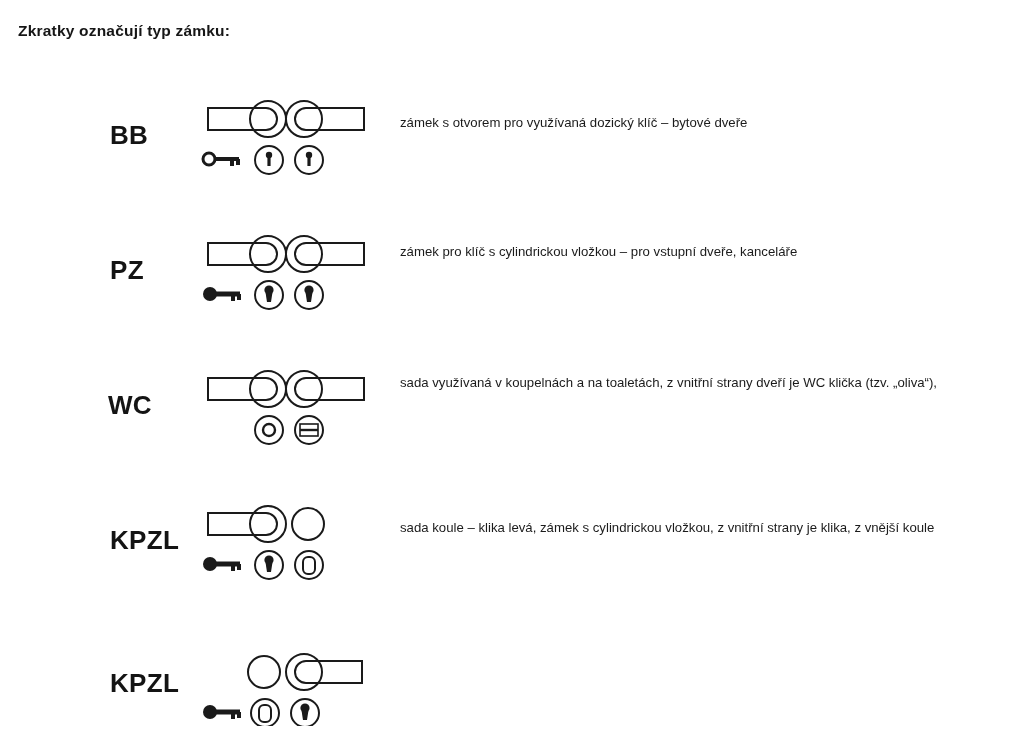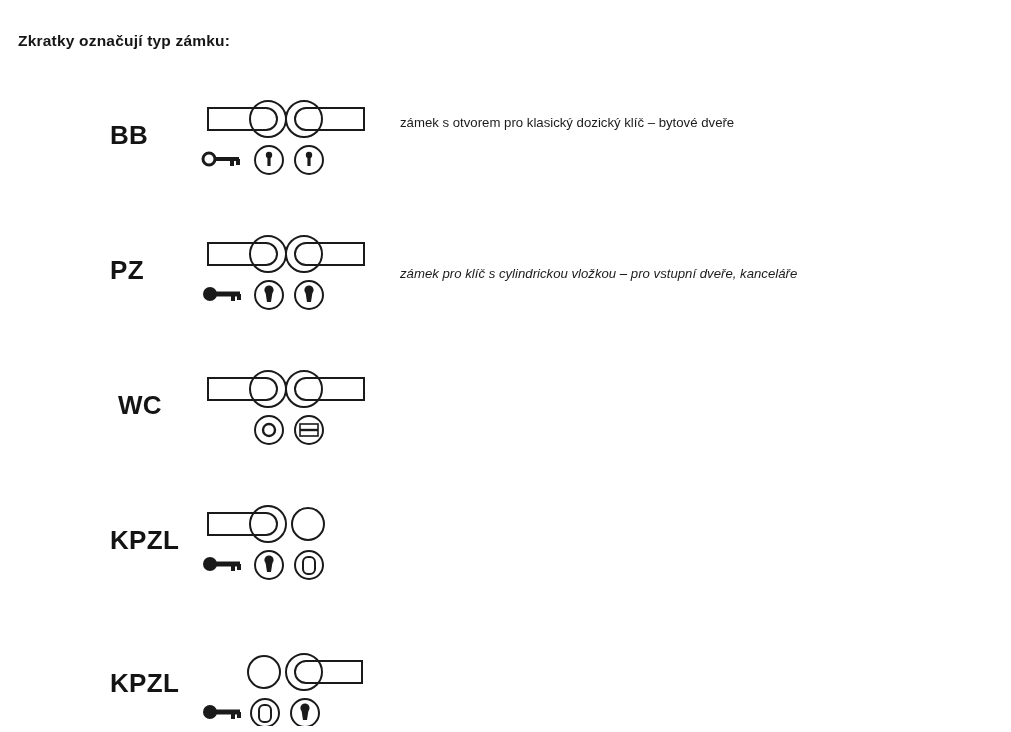--- a/index.html
+++ b/index.html
@@ -11,21 +11,21 @@
     height: 732px;
     background: #ffffff;
     font-family: "Liberation Sans", sans-serif;
     color: #1a1a1a;
     position: relative;
     overflow: hidden;
   }
   .page-title {
     position: absolute;
     left: 18px;
-    top: 32px;
+    top: 22px;
     font-size: 15.5px;
     font-weight: bold;
     letter-spacing: 0.2px;
     color: #161616;
   }
   .rows {
     position: absolute;
     left: 0;
     top: 78px;
     width: 1011px;
@@ -84,21 +84,21 @@
 
         <circle cx="73" cy="64" r="14" fill="none" stroke="#1a1a1a" stroke-width="2"></circle>
         <circle cx="73" cy="59" r="3.2" fill="#1a1a1a"></circle>
         <path d="M73 61 v9" stroke="#1a1a1a" stroke-width="3.2" fill="none"></path>
         <circle cx="113" cy="64" r="14" fill="none" stroke="#1a1a1a" stroke-width="2"></circle>
         <circle cx="113" cy="59" r="3.2" fill="#1a1a1a"></circle>
         <path d="M113 61 v9" stroke="#1a1a1a" stroke-width="3.2" fill="none"></path>
       </svg>
     </div>
     <div class="row-desc" style="top:34px;">
-      <span>zámek s otvorem pro klasický dozický klíč – bytové dveře</span>
+      <span>zámek s otvorem pro využívaná dozický klíč – bytové dveře</span>
     </div>
   </div>
 
   <div class="row" style="height:135px;">
     <div class="row-code" style="left:110px; top:42px;">PZ</div>
     <div class="row-graphic" style="top:18px;">
       <svg width="200" height="90" viewBox="0 0 200 90">
         <path d="M12 12 h58 a11 11 0 0 1 0 22 h-58 z" fill="none" stroke="#1a1a1a" stroke-width="2"></path>
         <circle cx="72" cy="23" r="18" fill="none" stroke="#1a1a1a" stroke-width="2"></circle>
         <circle cx="108" cy="23" r="18" fill="none" stroke="#1a1a1a" stroke-width="2"></circle>
@@ -110,43 +110,44 @@
         <path d="M43 63 v6" stroke="#1a1a1a" stroke-width="4" fill="none"></path>
 
         <circle cx="73" cy="64" r="14" fill="none" stroke="#1a1a1a" stroke-width="2"></circle>
         <circle cx="73" cy="59" r="4.6" fill="#1a1a1a"></circle>
         <path d="M69.6 62 L76.4 62 L75 71 L71 71 Z" fill="#1a1a1a"></path>
         <circle cx="113" cy="64" r="14" fill="none" stroke="#1a1a1a" stroke-width="2"></circle>
         <circle cx="113" cy="59" r="4.6" fill="#1a1a1a"></circle>
         <path d="M109.6 62 L116.4 62 L115 71 L111 71 Z" fill="#1a1a1a"></path>
       </svg>
     </div>
-    <div class="row-desc" style="top:50px;font-style:italic;">
+    <div class="row-desc" style="top:28px;">
       <span>zámek pro klíč s cylindrickou vložkou – pro vstupní dveře, kanceláře</span>
     </div>
   </div>
 
   <div class="row" style="height:135px;">
-    <div class="row-code" style="left:118px; top:42px;">WC</div>
+    <div class="row-code" style="left:108px; top:42px;">WC</div>
     <div class="row-graphic" style="top:18px;">
       <svg width="200" height="90" viewBox="0 0 200 90">
         <path d="M12 12 h58 a11 11 0 0 1 0 22 h-58 z" fill="none" stroke="#1a1a1a" stroke-width="2"></path>
         <circle cx="72" cy="23" r="18" fill="none" stroke="#1a1a1a" stroke-width="2"></circle>
         <circle cx="108" cy="23" r="18" fill="none" stroke="#1a1a1a" stroke-width="2"></circle>
         <path d="M168 12 h-58 a11 11 0 0 0 0 22 h58 z" fill="none" stroke="#1a1a1a" stroke-width="2"></path>
 
         <circle cx="73" cy="64" r="14" fill="none" stroke="#1a1a1a" stroke-width="2"></circle>
         <circle cx="73" cy="64" r="6" fill="none" stroke="#1a1a1a" stroke-width="2.4"></circle>
 
         <circle cx="113" cy="64" r="14" fill="none" stroke="#1a1a1a" stroke-width="2"></circle>
         <rect x="104" y="58" width="18" height="12" fill="none" stroke="#1a1a1a" stroke-width="1.6"></rect>
         <path d="M104 64 h18" stroke="#1a1a1a" stroke-width="2.4" fill="none"></path>
       </svg>
     </div>
     <div class="row-desc" style="top:24px;">
+      <span>sada využívaná v koupelnách a na toaletách, z vnitřní strany dveří je WC klička (tzv. „oliva“),</span>
     </div>
   </div>
 
   <div class="row" style="height:135px;">
     <div class="row-code" style="left:110px; top:42px;">KPZL</div>
     <div class="row-graphic" style="top:18px;">
       <svg width="200" height="90" viewBox="0 0 200 90">
 
         <path d="M12 12 h58 a11 11 0 0 1 0 22 h-58 z" fill="none" stroke="#1a1a1a" stroke-width="2"></path>
         <circle cx="72" cy="23" r="18" fill="none" stroke="#1a1a1a" stroke-width="2"></circle>
@@ -159,20 +160,23 @@
         <path d="M43 63 v6" stroke="#1a1a1a" stroke-width="4" fill="none"></path>
 
         <circle cx="73" cy="64" r="14" fill="none" stroke="#1a1a1a" stroke-width="2"></circle>
         <circle cx="73" cy="59" r="4.6" fill="#1a1a1a"></circle>
         <path d="M69.6 62 L76.4 62 L75 71 L71 71 Z" fill="#1a1a1a"></path>
 
         <circle cx="113" cy="64" r="14" fill="none" stroke="#1a1a1a" stroke-width="2"></circle>
         <rect x="107" y="56" width="12" height="17" rx="5" fill="none" stroke="#1a1a1a" stroke-width="2"></rect>
       </svg>
     </div>
+    <div class="row-desc" style="top:34px;">
+      <span>sada koule – klika levá, zámek s cylindrickou vložkou, z vnitřní strany je klika, z vnější koule</span>
+    </div>
   </div>
 
   <div class="row" style="height:135px;">
     <div class="row-code" style="left:110px; top:50px;">KPZL</div>
     <div class="row-graphic" style="top:18px;">
       <svg width="200" height="90" viewBox="0 0 200 90">
 
         <circle cx="68" cy="36" r="16" fill="none" stroke="#1a1a1a" stroke-width="2"></circle>
 
         <circle cx="108" cy="36" r="18" fill="none" stroke="#1a1a1a" stroke-width="2"></circle>

